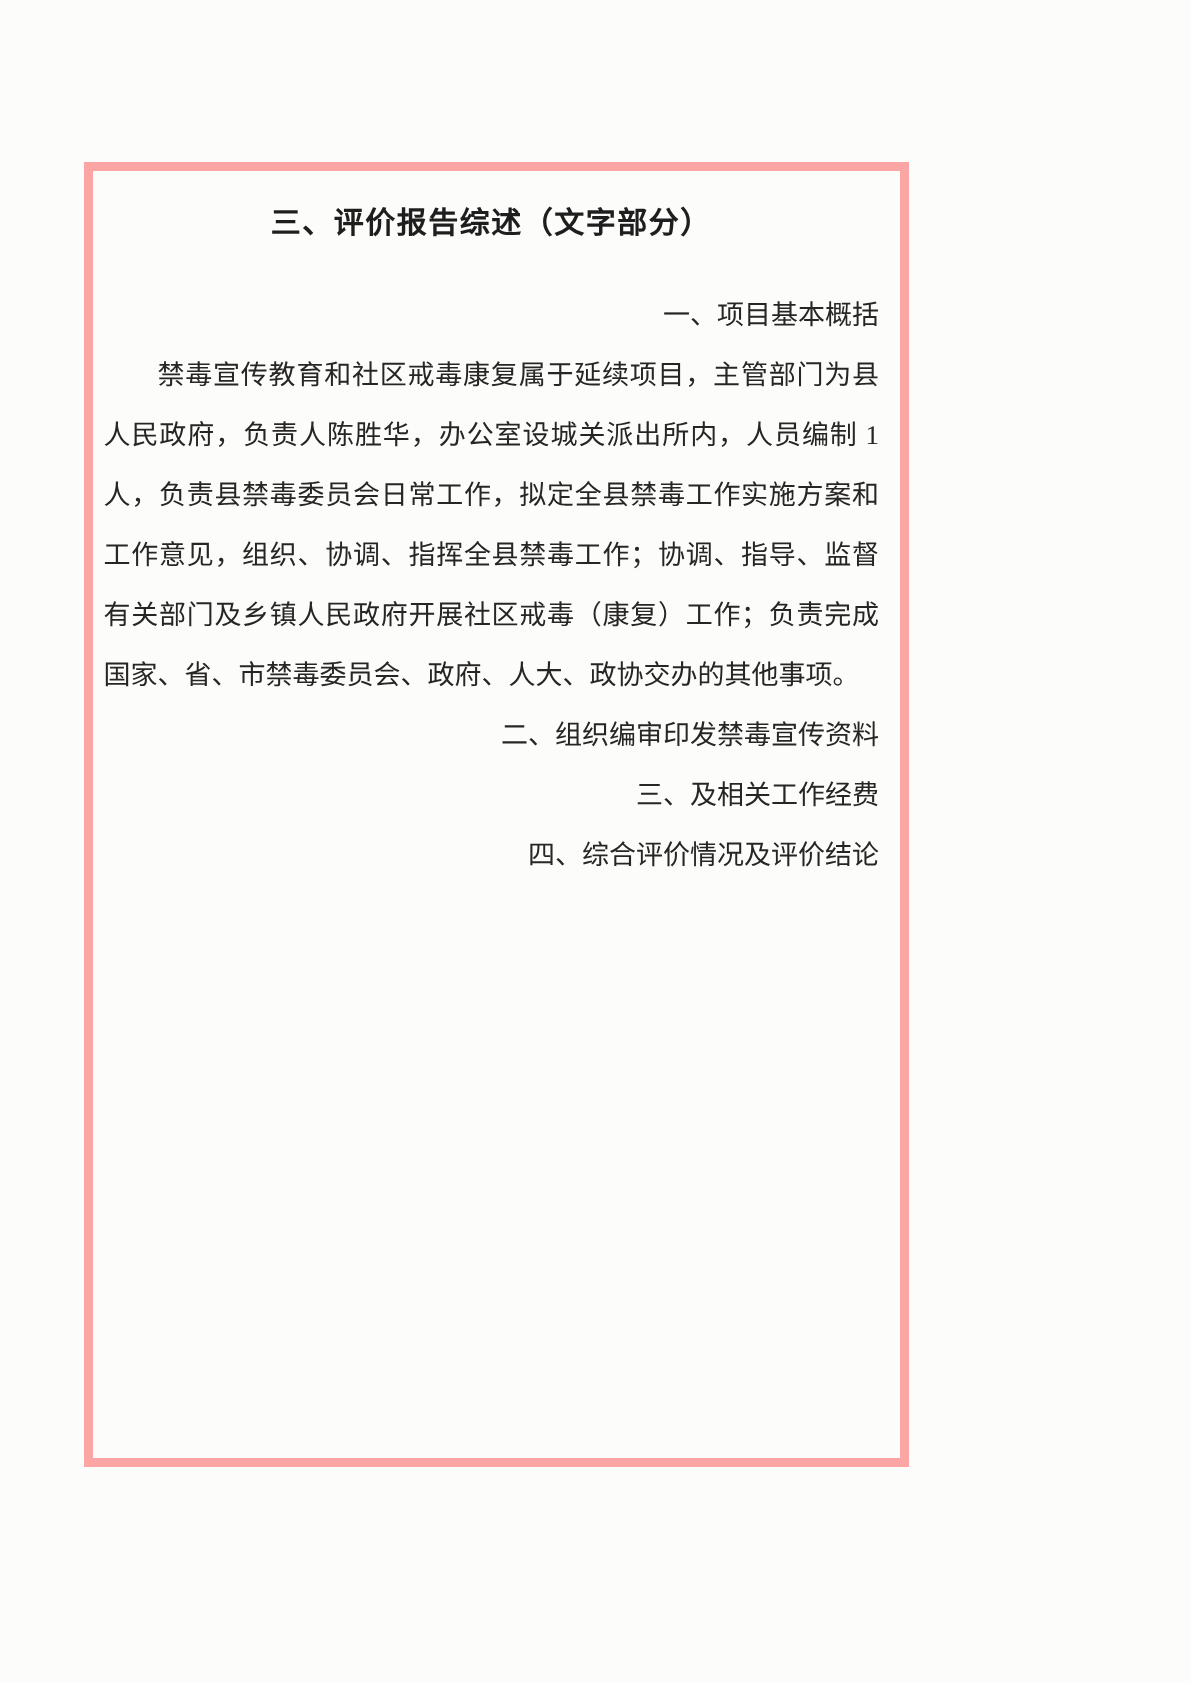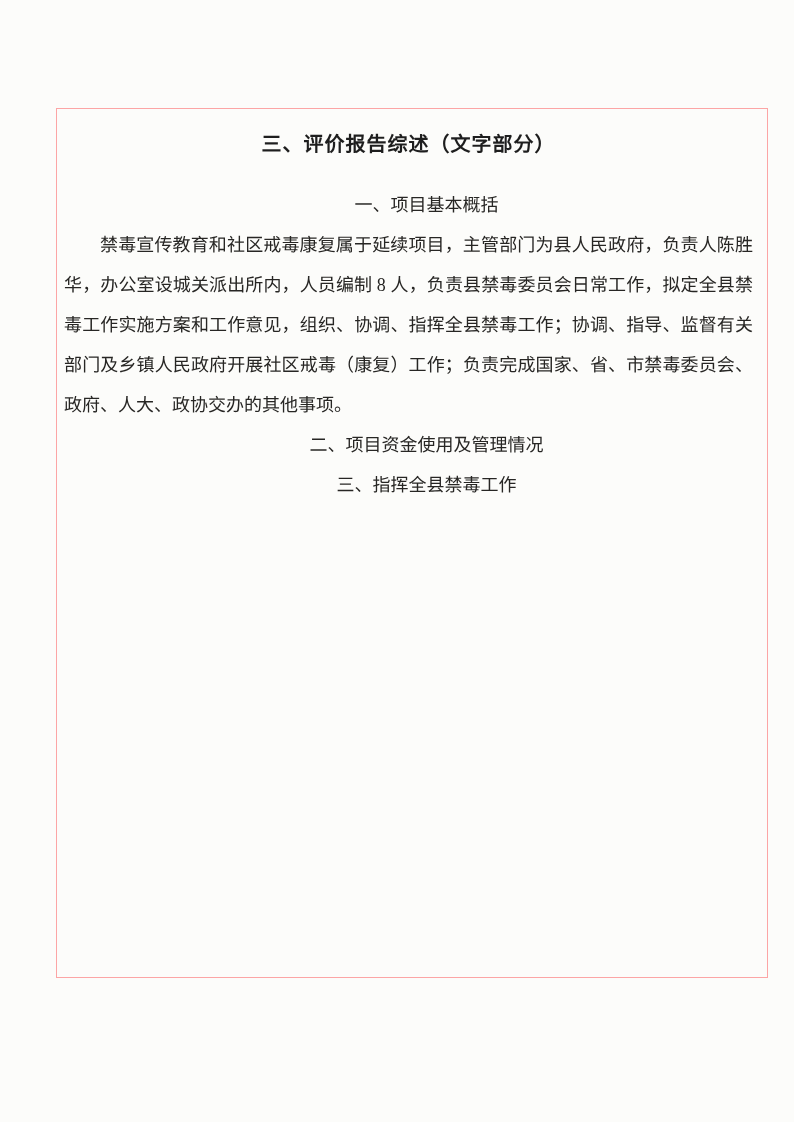--- a/index.html
+++ b/index.html
@@ -13,24 +13,24 @@
     height: 1122px;
     margin: 0 auto;
     background: #fcfcfa;
     overflow: hidden;
     font-family: "Liberation Serif", "DejaVu Serif", serif;
   }
   .frame {
     position: absolute;
     left: 56px;
     top: 108px;
-    width: 712px;
+    width: 550px;
     height: 870px;
     box-sizing: border-box;
-    border: 1px solid #fca5a5;
+    border: 6px solid #fca5a5;
     padding: 10px 14px 0 7px;
     background: transparent;
   }
   .title {
     margin: 10px 0 0 0;
     text-align: center;
     font-size: 20px;
     line-height: 30px;
     font-weight: bold;
     color: #1e1e1e;
@@ -43,29 +43,30 @@
     margin: 0;
     font-size: 18px;
     line-height: 40px;
     color: #272624;
     text-indent: 2em;
     text-align: justify;
     text-justify: inter-character;
     word-break: break-all;
   }
   .content p.heading {
-    text-align: center;
+    text-align: right;
   }
 </style>
 </head>
 <body>
 
 <div class="page">
   <div class="frame">
     <h1 class="title">三、评价报告综述（文字部分）</h1>
     <div class="content">
         <p class="heading">一、项目基本概括</p>
-        <p class="para">禁毒宣传教育和社区戒毒康复属于延续项目，主管部门为县人民政府，负责人陈胜华，办公室设城关派出所内，人员编制 8 人，负责县禁毒委员会日常工作，拟定全县禁毒工作实施方案和工作意见，组织、协调、指挥全县禁毒工作；协调、指导、监督有关部门及乡镇人民政府开展社区戒毒（康复）工作；负责完成国家、省、市禁毒委员会、政府、人大、政协交办的其他事项。</p>
-        <p class="heading">二、项目资金使用及管理情况</p>
-        <p class="heading">三、指挥全县禁毒工作</p>
+        <p class="para">禁毒宣传教育和社区戒毒康复属于延续项目，主管部门为县人民政府，负责人陈胜华，办公室设城关派出所内，人员编制 1 人，负责县禁毒委员会日常工作，拟定全县禁毒工作实施方案和工作意见，组织、协调、指挥全县禁毒工作；协调、指导、监督有关部门及乡镇人民政府开展社区戒毒（康复）工作；负责完成国家、省、市禁毒委员会、政府、人大、政协交办的其他事项。</p>
+        <p class="heading">二、组织编审印发禁毒宣传资料</p>
+        <p class="heading">三、及相关工作经费</p>
+        <p class="heading">四、综合评价情况及评价结论</p>
       </div>
   </div>
 </div>
 
 </body></html>

